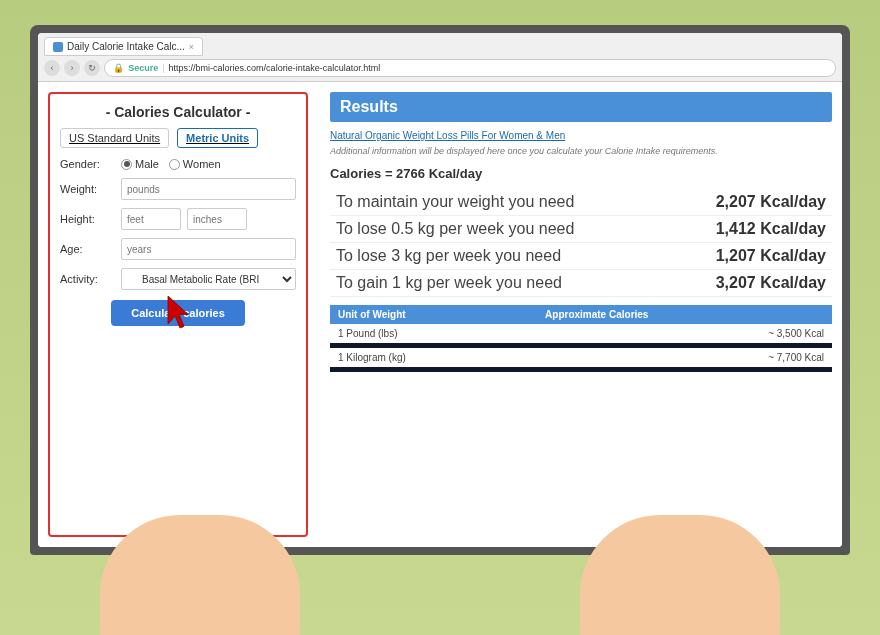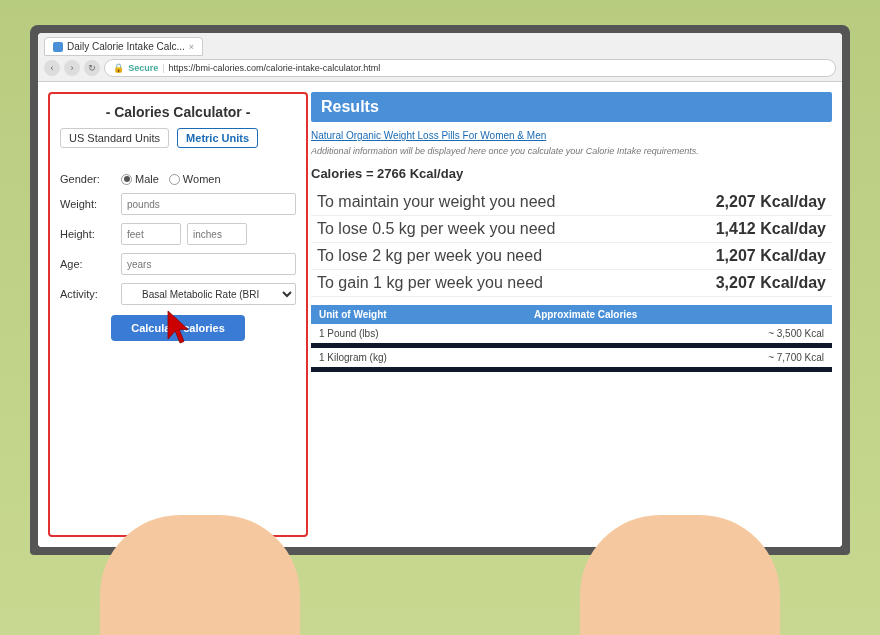--- a/index.html
+++ b/index.html
@@ -154,21 +154,21 @@
       color: #333;
       font-size: 9px;
     }
 
     
     .page-content {
       display: flex;
       flex: 1;
       overflow: hidden;
       padding: 10px;
-      gap: 3px;
+      gap: 22px;
       background: white;
     }
 
     
     .calculator-panel {
       width: 260px;
       border: 2px solid #e03030;
       border-radius: 4px;
       padding: 10px;
       flex-shrink: 0;
@@ -178,21 +178,22 @@
       text-align: center;
       font-size: 14px;
       font-weight: bold;
       color: #333;
       margin-bottom: 8px;
     }
 
     .calc-tabs {
       display: flex;
       gap: 8px;
-      margin-bottom: 25px;
+      margin-bottom: 10px;
+      text-decoration: underline;
     }
 
     .calc-tab {
       font-size: 11px;
       padding: 3px 8px;
       border: 1px solid #ccc;
       border-radius: 3px;
       cursor: pointer;
       background: white;
       color: #333;
@@ -502,21 +503,21 @@
             <tbody id="results-rows">
             <tr>
     <td>To maintain your weight you need</td>
     <td>2,207 Kcal/day</td>
   </tr>
                 <tr>
     <td>To lose 0.5 kg per week you need</td>
     <td>1,412 Kcal/day</td>
   </tr>
                 <tr>
-    <td>To lose 2 kg per week you need</td>
+    <td>To lose 3 kg per week you need</td>
     <td>1,207 Kcal/day</td>
   </tr>
                 <tr>
     <td>To gain 1 kg per week you need</td>
     <td>3,207 Kcal/day</td>
   </tr>
               </tbody>
           </table>
 
           <table class="results-table-header">

